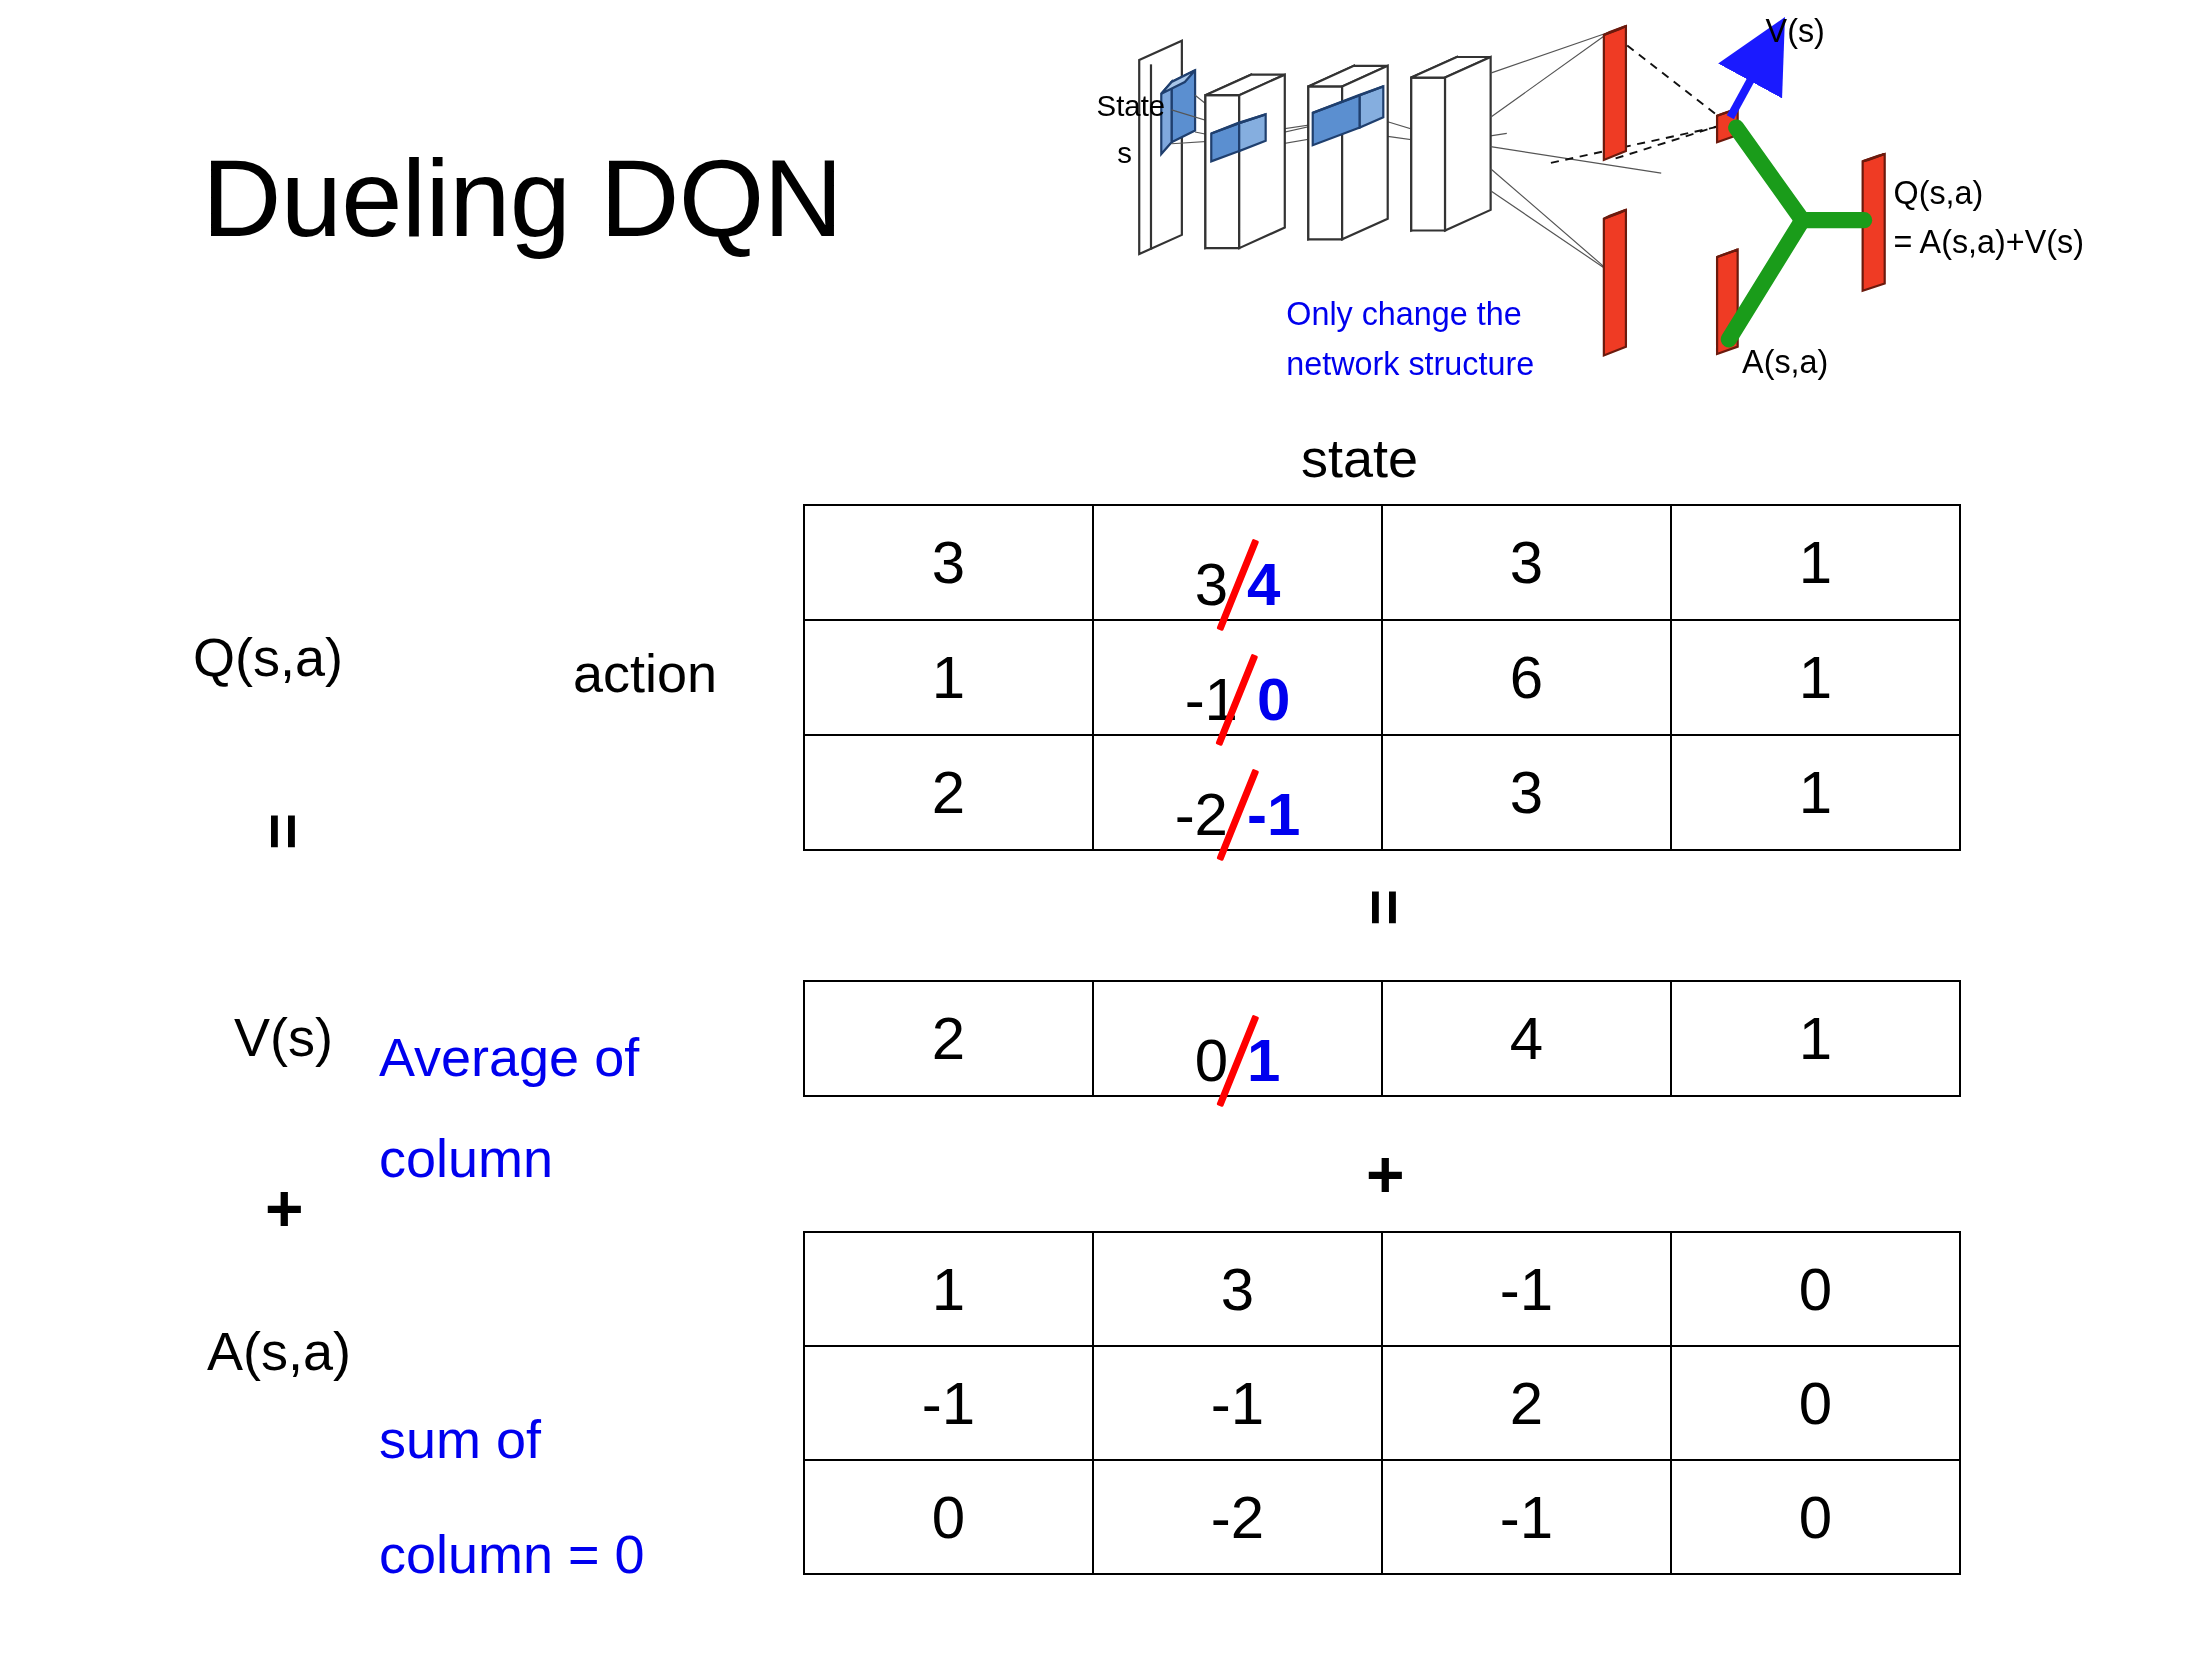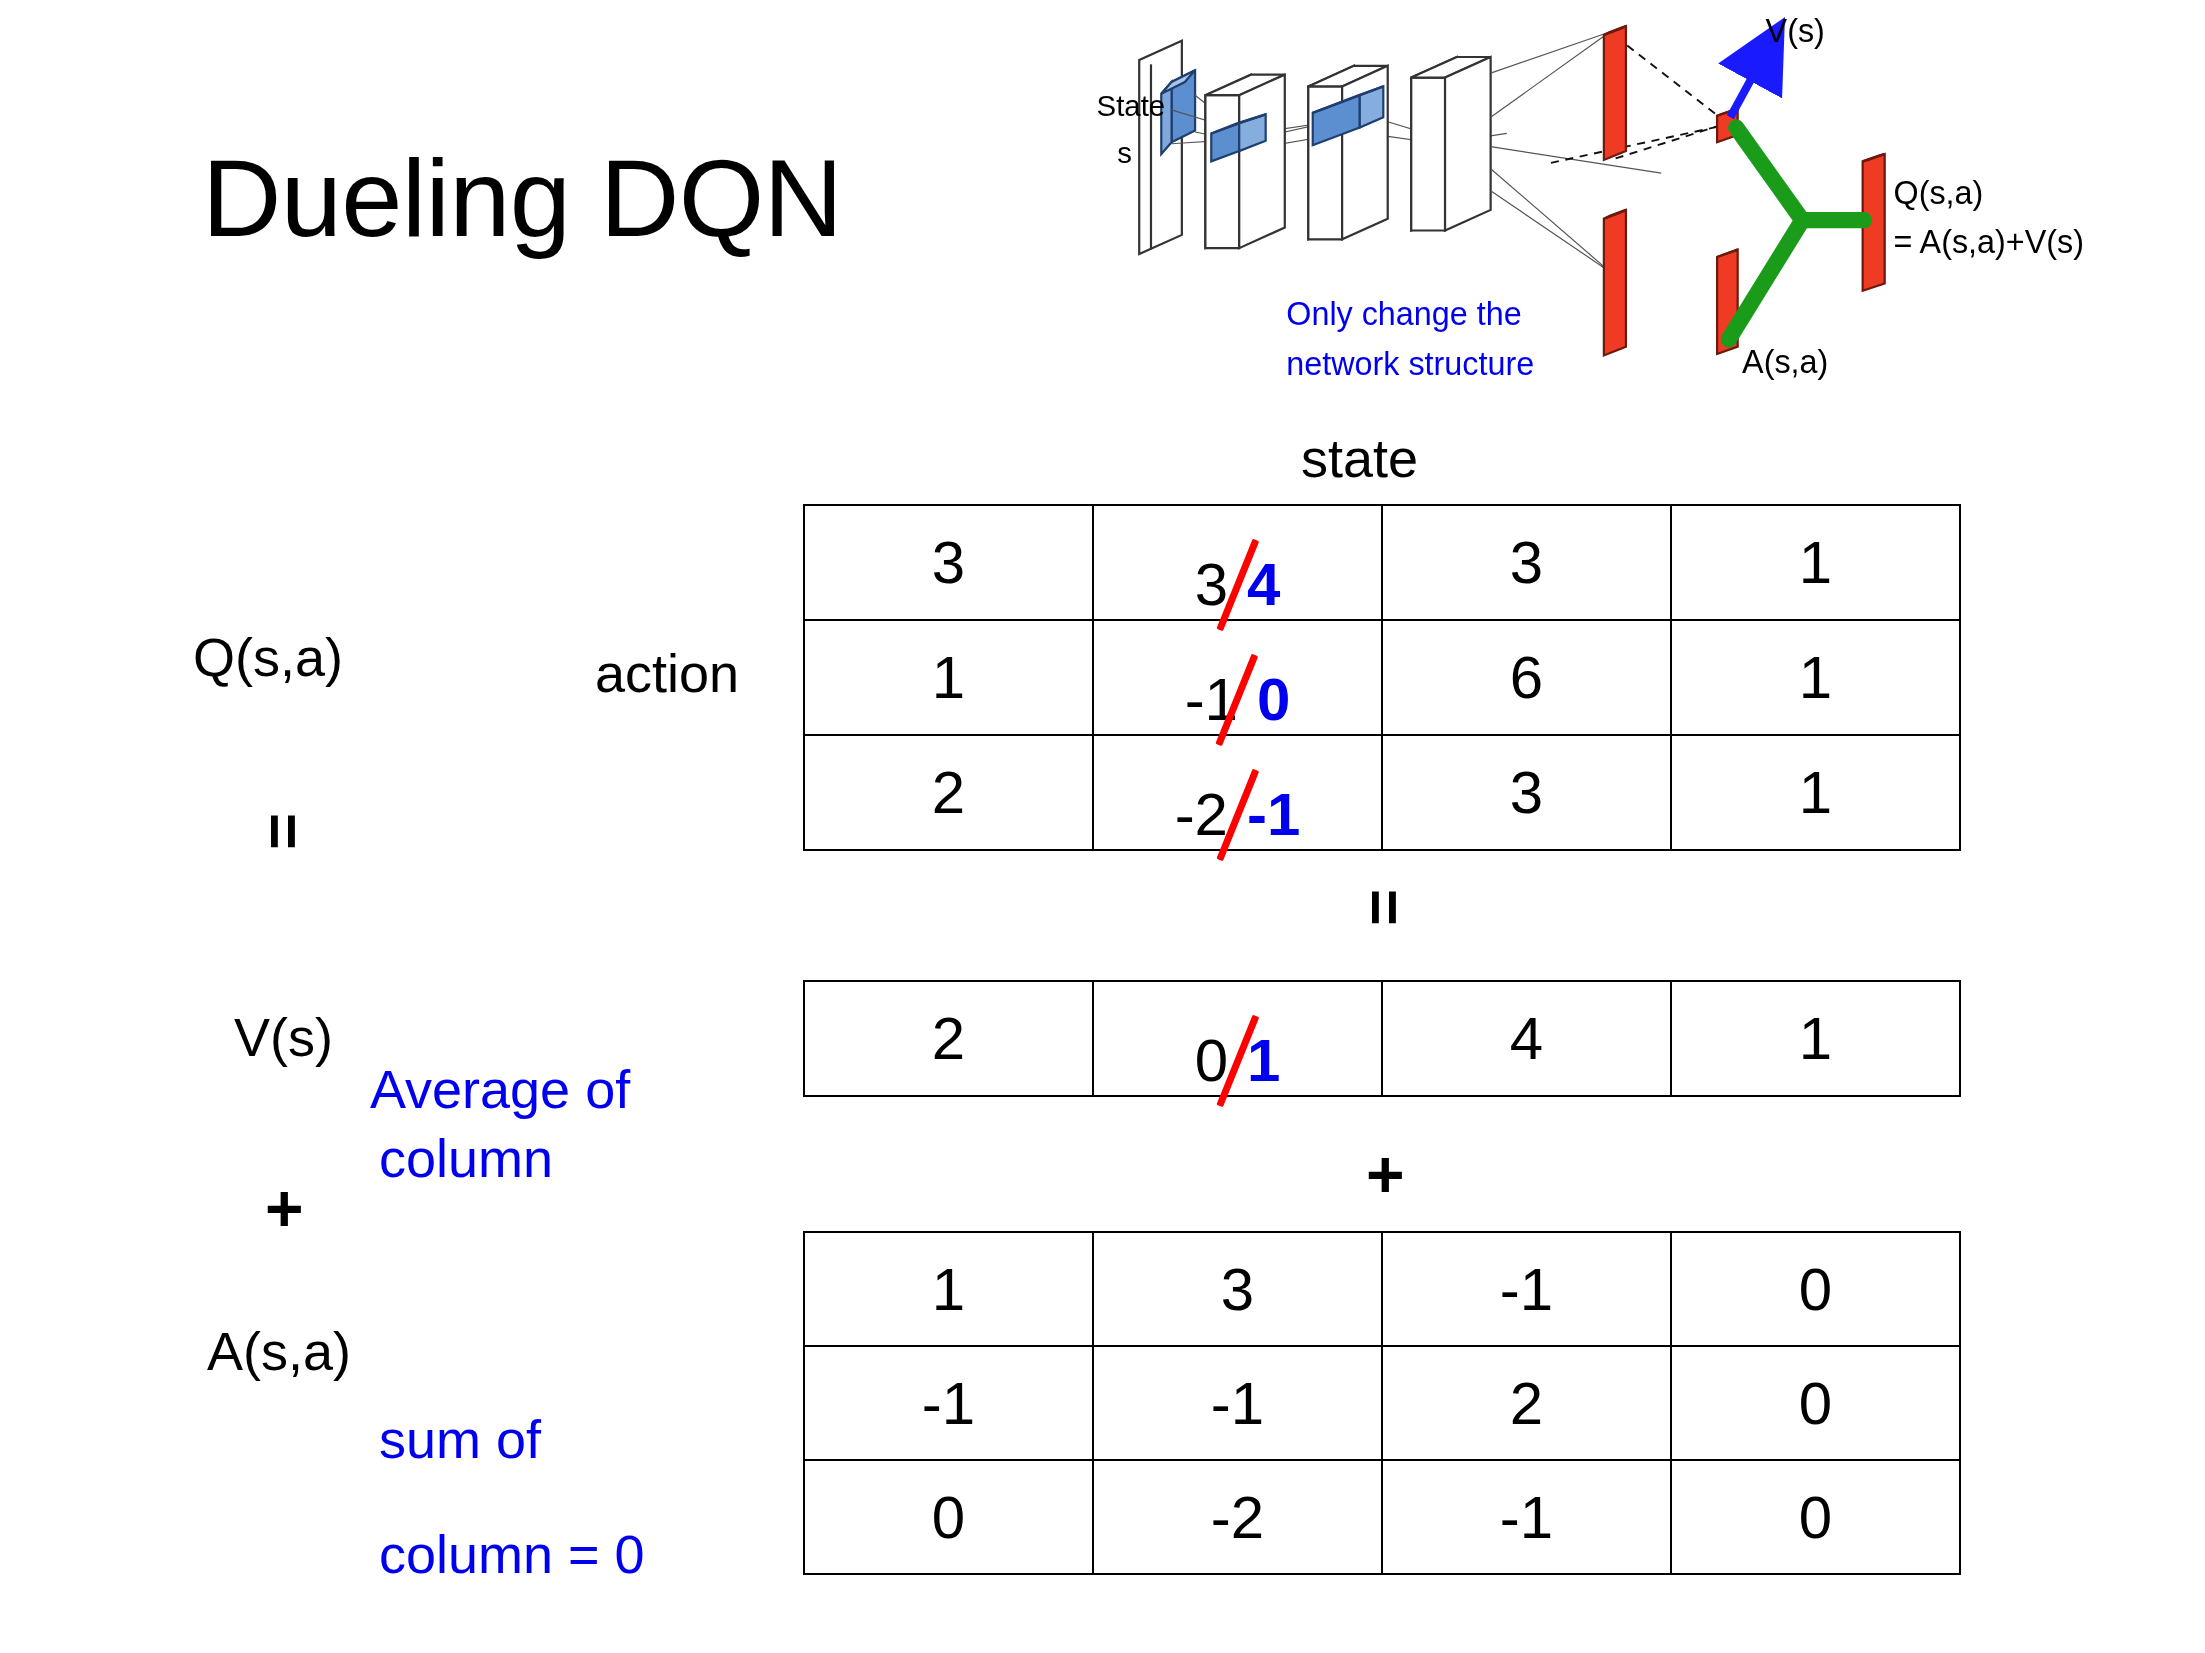--- a/index.html
+++ b/index.html
@@ -236,27 +236,27 @@
 
       <text x="260" y="432" font-family="Liberation Sans, sans-serif" font-size="44" fill="#0000ee">Only change the</text>
       <text x="260" y="500" font-family="Liberation Sans, sans-serif" font-size="44" fill="#0000ee">network structure</text>
     </svg>
   </div>
 
   <div class="abs lbl" style="left:1301px; top:430px;">state</div>
 
   <div class="abs lbl" style="left:193px; top:629px;">Q(s,a)</div>
 
-  <div class="abs lbl" style="left:595px; top:645px;text-align:center;">action</div>
+  <div class="abs lbl" style="left:573px; top:645px;text-align:center;">action</div>
 
   <div class="abs op-eq" style="left:265px; top:800px;">=</div>
 
   <div class="abs lbl" style="left:234px; top:1009px;">V(s)</div>
 
-  <div class="abs lbl-blue" style="left:370px; top:1023px;margin-top:32px;">Average of</div>
+  <div class="abs lbl-blue" style="left:379px; top:1023px;">Average of</div>
   <div class="abs lbl-blue" style="left:379px; top:1112px;margin-top:12px;">column</div>
 
   <div class="abs op-plus" style="left:265px; top:1175px;">+</div>
 
   <div class="abs lbl" style="left:207px; top:1323px;">A(s,a)</div>
 
   <div class="abs lbl-blue" style="left:379px; top:1405px;text-align:center;">sum of</div>
   <div class="abs lbl-blue" style="left:379px; top:1520px;">column = 0</div>
 
   <div class="abs op-eq" style="left:1366px; top:876px;">=</div>

